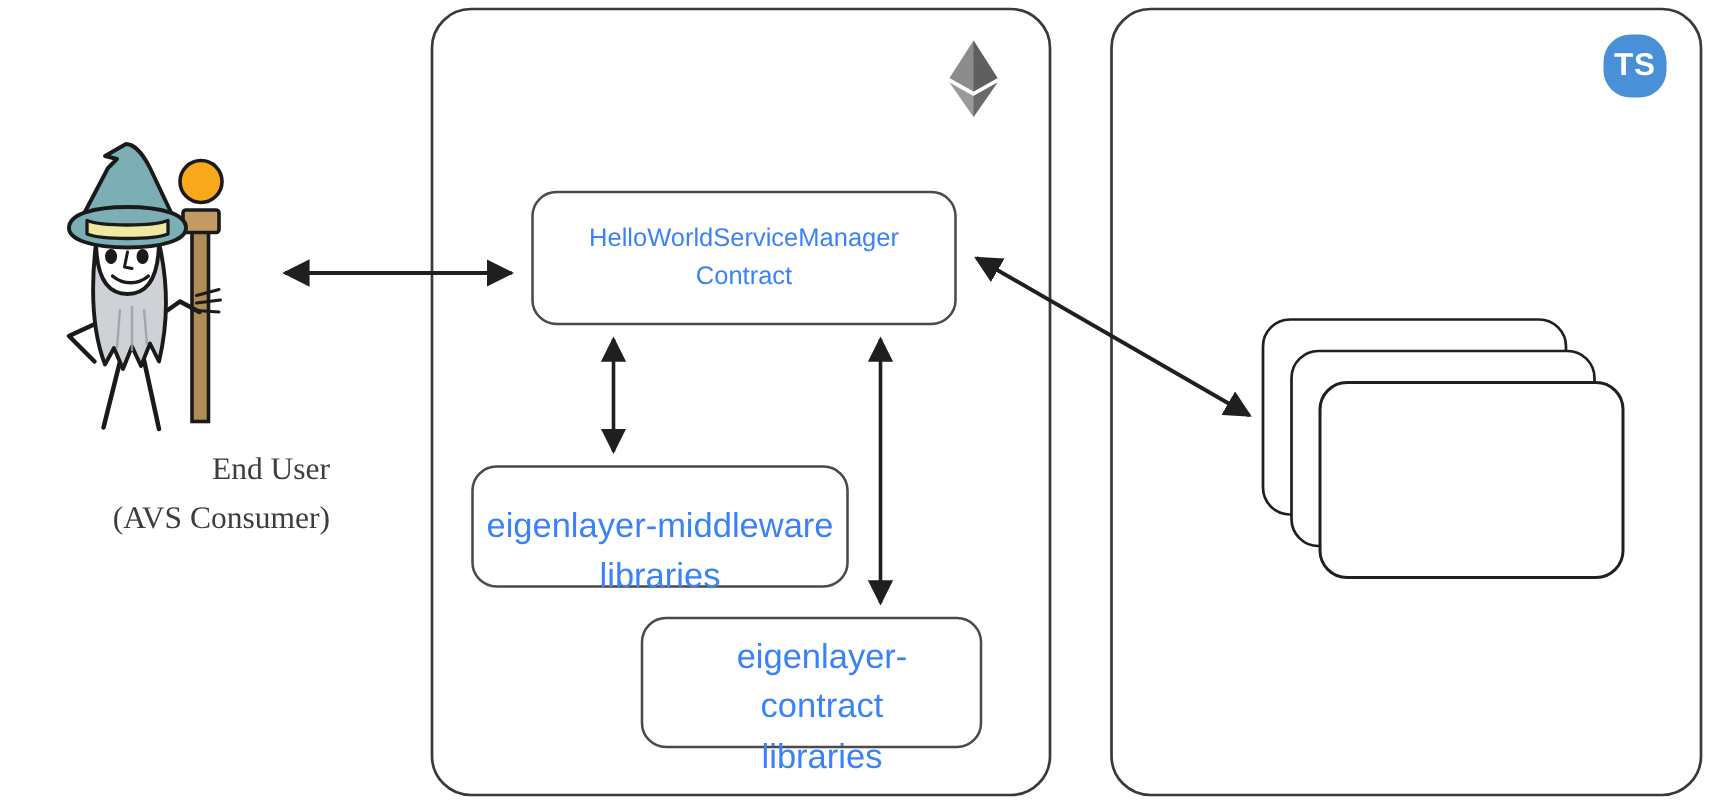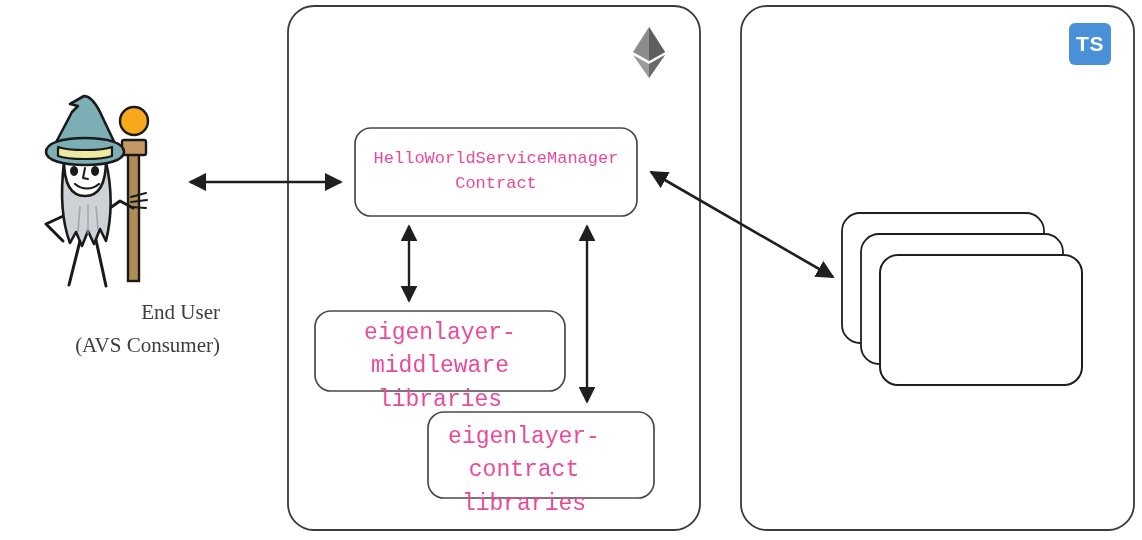--- a/index.html
+++ b/index.html
@@ -41,22 +41,22 @@
     text-align: center;
   }
 
   
   .node {
     position: absolute;
     display: flex;
     align-items: center;
     justify-content: center;
     text-align: center;
-    font-family: Liberation Mono, monospace;
-    color: #ec4899;
+    font-family: Liberation Sans, sans-serif;
+    color: #3b82f6;
     line-height: 1.45;
     white-space: pre-line;
   }
   .node-contract { font-size: 17px; }
   .node-lib      { font-size: 23px; margin-top: 16px; }
   .node-ops      { font-size: 14.5px; }
 
   
   .enduser-label {
     position: absolute;
@@ -69,21 +69,21 @@
     color: #3d3d3d;
     line-height: 1.55;
     white-space: pre-line;
   }
 
   
   .ts-logo {
     position: absolute;
     left: 1069px; top: 23px;
     width: 42px; height: 42px;
-    border-radius: 6px;
+    border-radius: 18px;
     display: flex;
     align-items: center;
     justify-content: center;
     font-family: "Liberation Sans", sans-serif;
     font-weight: bold;
     font-size: 21px;
     color: #ffffff;
     letter-spacing: 0.5px;
   }
 </style>
@@ -182,21 +182,21 @@
 
 
     <div class="ts-logo" style="background:#4A90D9;">TS</div>
 
     <div class="node node-contract" style="left:355px; top:128px; width:282px; height:88px;">HelloWorldServiceManager
 Contract</div>
 
     <div class="node node-lib" style="left:315px; top:311px; width:250px; height:80px;">eigenlayer-middleware
 libraries</div>
 
-    <div class="node node-lib" style="left:428px; top:412px; width:192px; height:86px;">eigenlayer-contract
+    <div class="node node-lib" style="left:452px; top:412px; width:192px; height:86px;">eigenlayer-contract
 libraries</div>
 
 
     <div class="enduser-label">End User
 (AVS Consumer)</div>
 
   </div>
 </div>
 
 </body></html>

